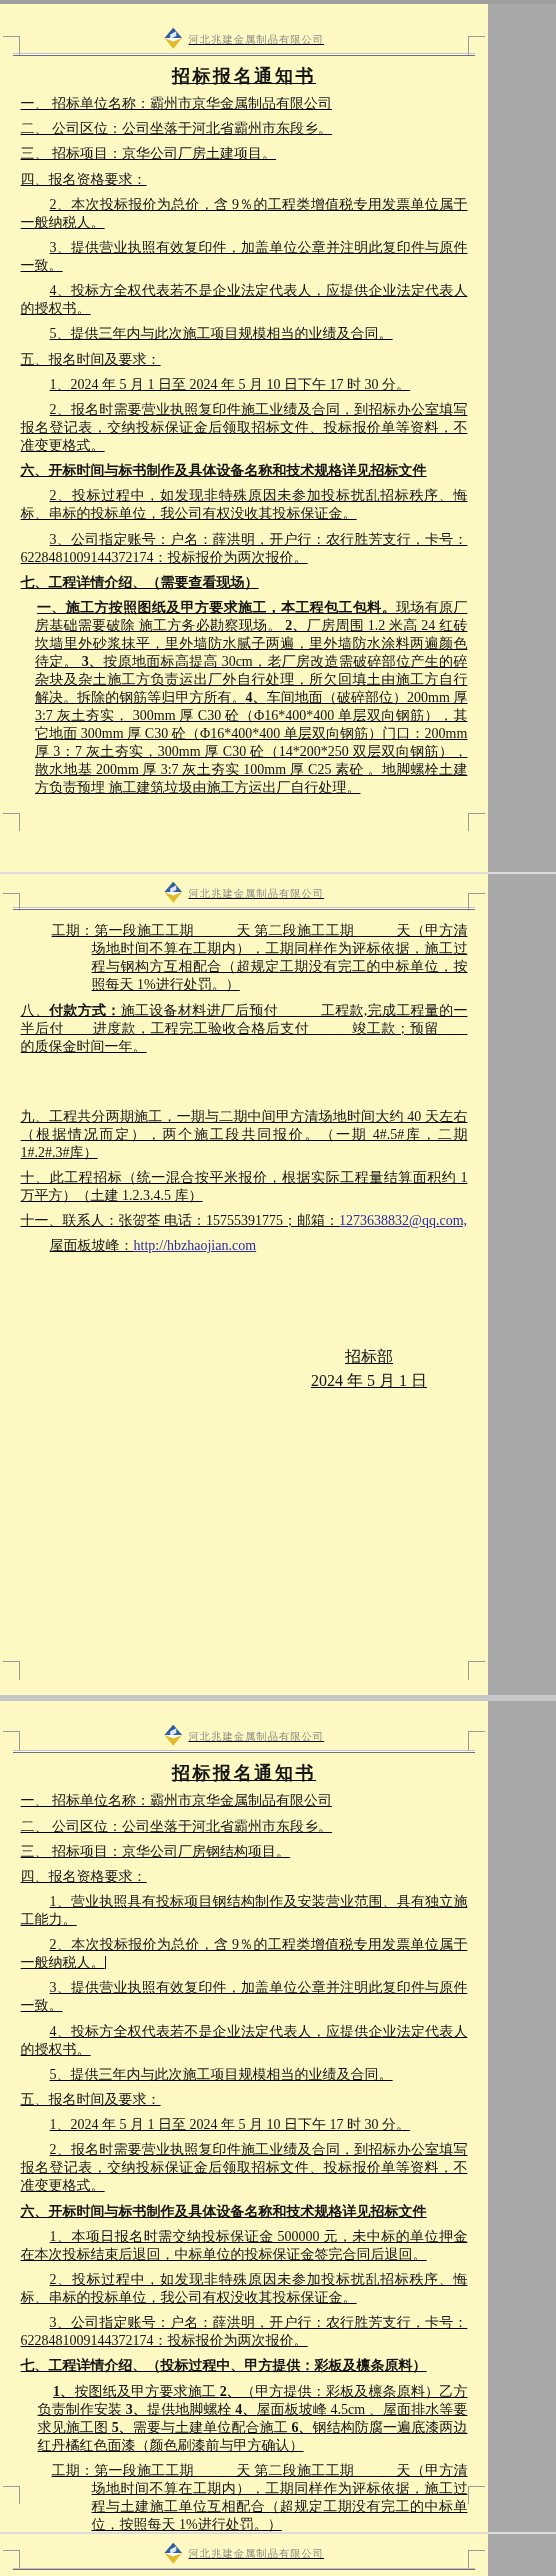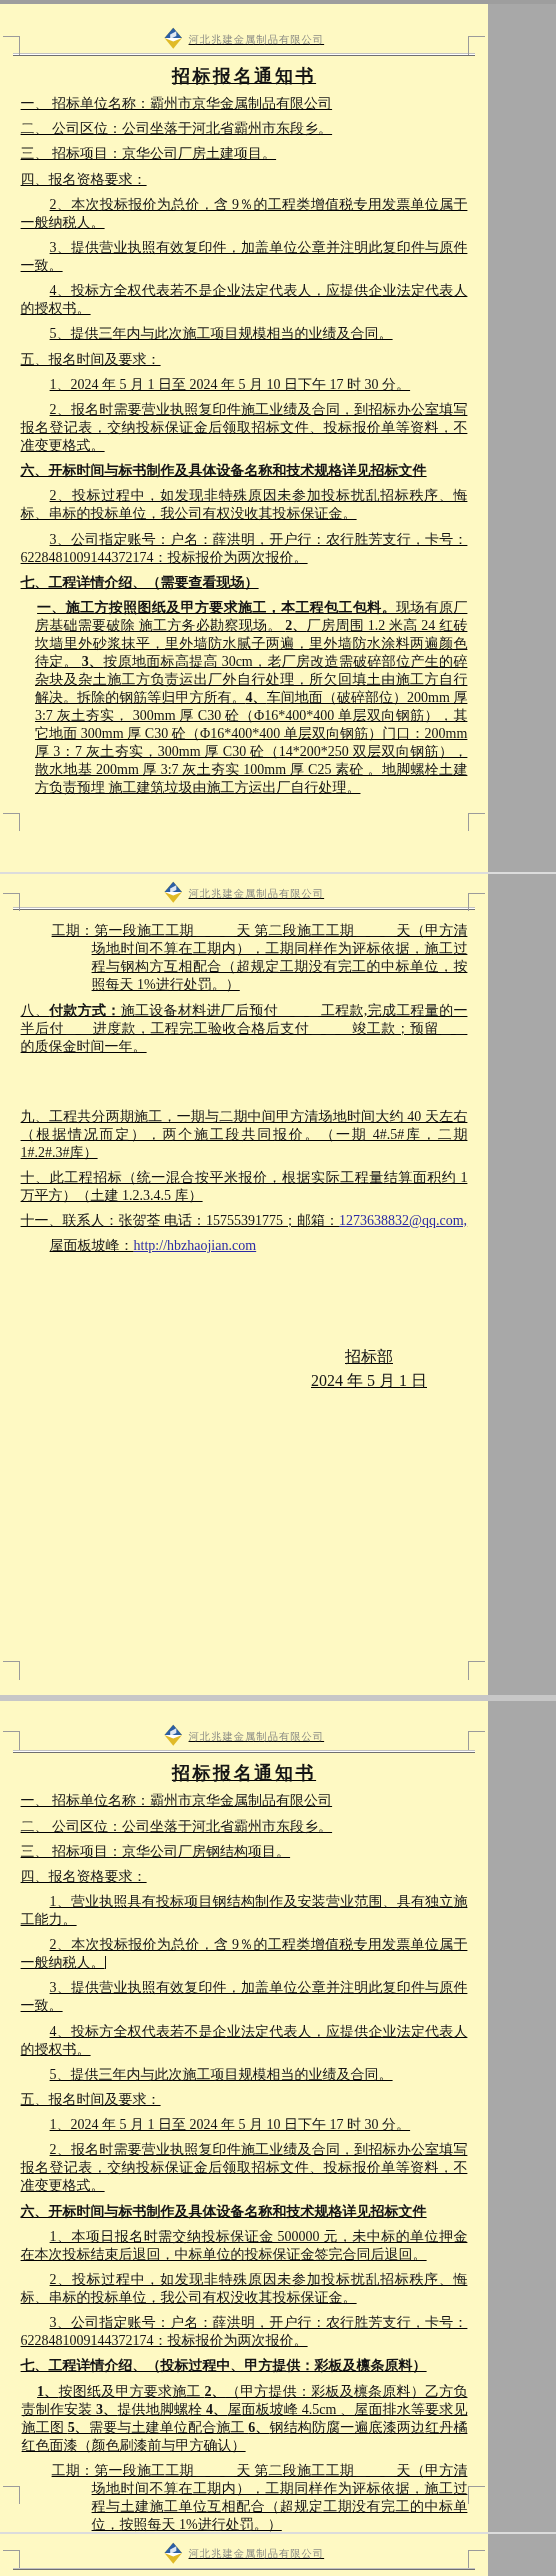--- a/index.html
+++ b/index.html
@@ -26,21 +26,21 @@
   .rule{margin:2.1px 13.4px 0;height:0.5px;border-top:0.5px solid #c2c2c2;border-bottom:1.5px solid #6f6f6f;background:#fff;}
   
   .title{margin:8.2px 0 0;text-align:center;font-size:18px;font-weight:bold;letter-spacing:2.6px;color:#151515;}
   
   .pgbody{padding:0 20.6px;}
   .page.first .pgbody{margin-top:5.2px;}
   .page.cont  .pgbody{margin-top:12.4px;}
   .pgbody p{margin:7.2px 0;font-size:14px;line-height:18px;color:#141414;text-align:justify;}
   .pgbody p.sub{text-indent:29px;}
   .pgbody p.long{margin-left:14.4px;text-indent:2.1px;}
-  .pgbody p.long2{margin-left:1px;text-indent:15.5px;}
+  .pgbody p.long2{margin-left:17px;text-indent:15.5px;}
   .pgbody p.gq{margin-left:71px;text-indent:-40px;}
   .pgbody p.mt{margin-top:52px;}
   .bseg{font-weight:bold;}
   p.b span{font-weight:bold;}
   .lnk{color:#2b2ba6;text-decoration:underline;cursor:pointer;}
   .cursor{display:inline-block;width:1px;height:13.4px;background:#111;vertical-align:-2.1px;}
   
   .sig{margin:93px 61px 0 auto;width:max-content;text-align:center;}
   .sig div{font-size:16px;line-height:18px;color:#141414;}
   .sig .date{margin-top:6.2px;}

